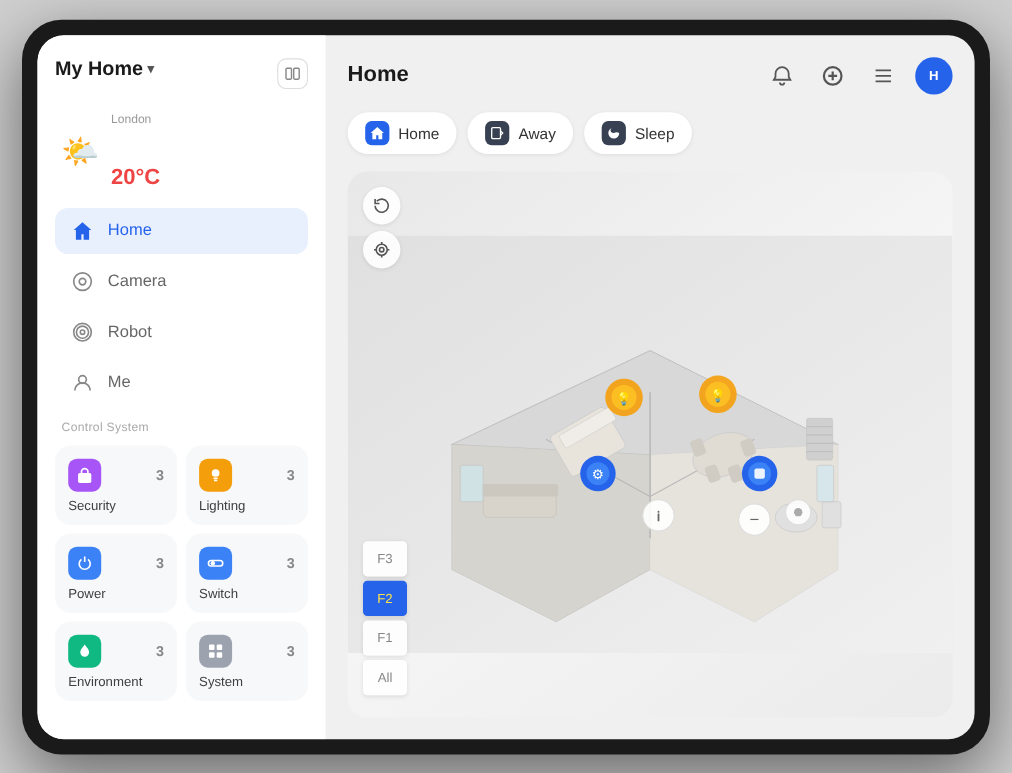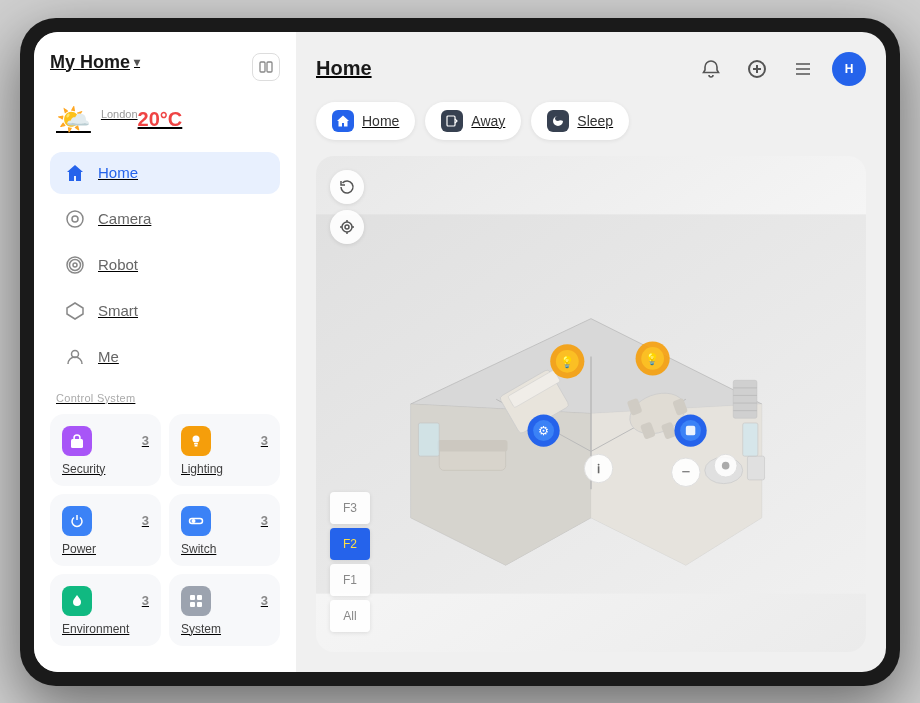--- a/index.html
+++ b/index.html
@@ -21,21 +21,20 @@
       box-shadow: 0 20px 60px rgba(0,0,0,0.5);
       position: relative;
     }
     .tablet-screen {
       width: 100%;
       height: 100%;
       background: #f0f0f0;
       border-radius: 24px;
       overflow: hidden;
       display: flex;
-      text-decoration: underline;
     }
     
     .sidebar {
       width: 262px;
       min-width: 262px;
       background: #ffffff;
       border-radius: 24px 0 0 24px;
       display: flex;
       flex-direction: column;
       padding: 20px 16px;
@@ -72,21 +71,22 @@
       align-items: center;
       gap: 10px;
       padding: 8px 6px;
       margin-bottom: 4px;
     }
     .weather-icon {
       font-size: 28px;
     }
     .weather-info {
       display: flex;
-      flex-direction: row;
+      flex-direction: column;
+      gap: 35px;
     }
     .weather-city {
       font-size: 11px;
       color: #999;
     }
     .weather-temp {
       font-size: 20px;
       font-weight: 600;
       color: #ef4444;
     }
@@ -346,28 +346,20 @@
       </div>
       <div class="nav-item">
         <span class="nav-icon">
           <svg width="20" height="20" viewBox="0 0 20 20" fill="none" stroke="#888" stroke-width="1.5">
               <circle cx="10" cy="10" r="8"></circle>
               <circle cx="10" cy="10" r="2"></circle>
               <circle cx="10" cy="10" r="5.5"></circle>
             </svg>
         </span>
         <span>Robot</span>
-      </div>
-      <div class="nav-item">
-        <span class="nav-icon">
-          <svg width="20" height="20" viewBox="0 0 20 20" fill="none" stroke="#888" stroke-width="1.5">
-              <polygon points="10,2 18,7 18,13 10,18 2,13 2,7"></polygon>
-            </svg>
-        </span>
-        <span>Smart</span>
       </div>
       <div class="nav-item">
         <span class="nav-icon">
           <svg width="20" height="20" viewBox="0 0 20 20" fill="none" stroke="#888" stroke-width="1.5">
               <circle cx="10" cy="7" r="3.5"></circle>
               <path d="M3 17c0-3.866 3.134-7 7-7s7 3.134 7 7"></path>
             </svg>
         </span>
         <span>Me</span>
       </div>

